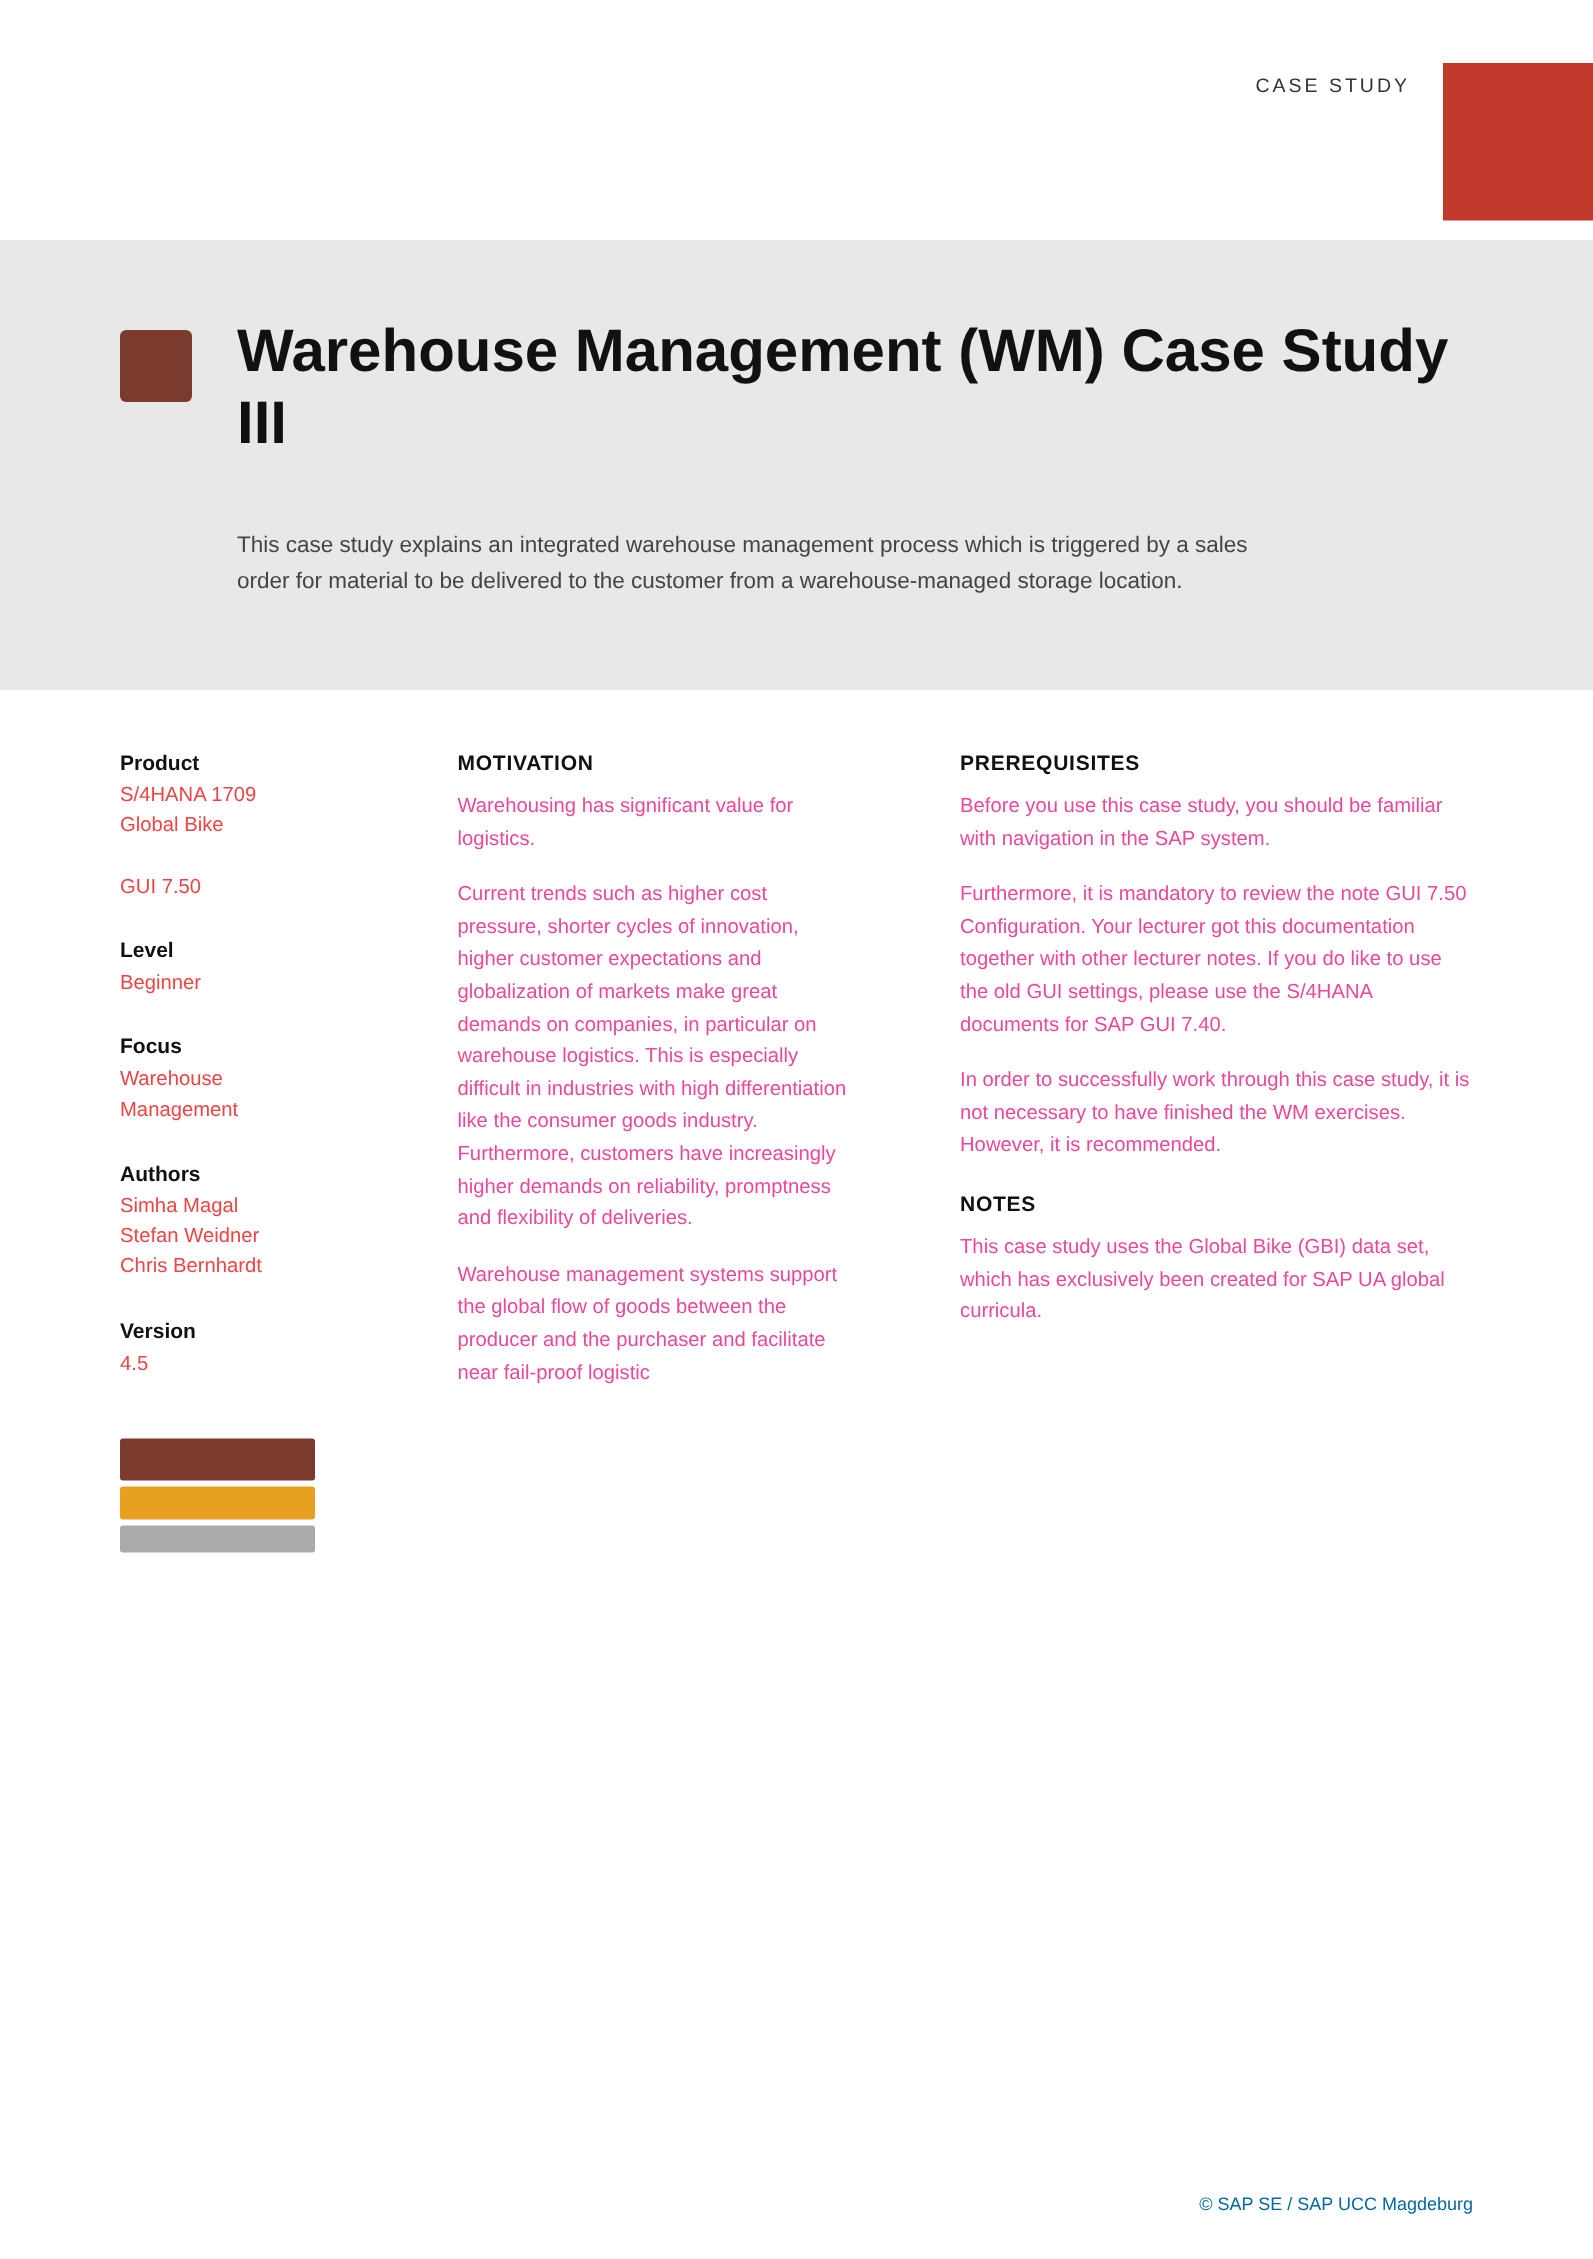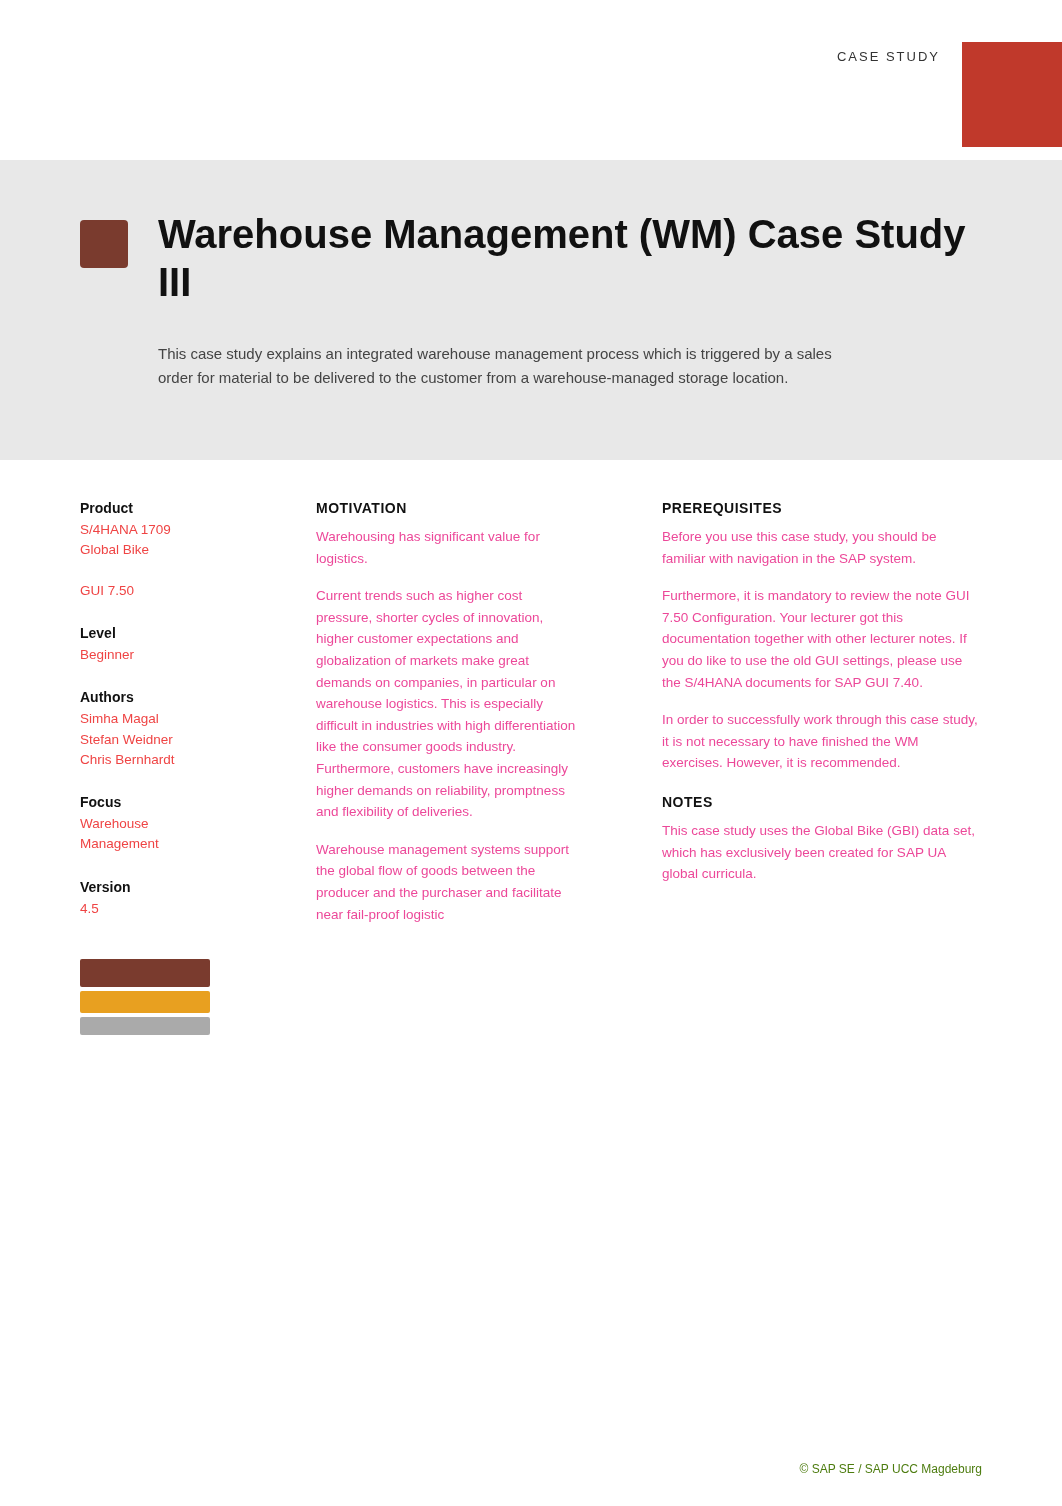--- a/index.html
+++ b/index.html
@@ -45,21 +45,21 @@
       padding: 50px 80px 60px 80px;
       display: flex;
       flex-direction: column;
       min-height: 300px;
     }
 
     .hero-inner {
       display: flex;
       align-items: flex-start;
       gap: 30px;
-      margin-bottom: 36px;
+      margin-bottom: 46px;
     }
 
     .hero-icon {
       width: 48px;
       height: 48px;
       background: #7a3b2e;
       border-radius: 4px;
       flex-shrink: 0;
       margin-top: 10px;
     }
@@ -77,21 +77,21 @@
       line-height: 1.6;
       max-width: 680px;
       margin-left: 78px;
     }
 
     
     .main-content {
       padding: 40px 80px 60px 80px;
       display: grid;
       grid-template-columns: 220px 300px 1fr;
-      gap: 16px;
+      gap: 5px;
     }
 
     
     .left-column {
       padding-right: 20px;
     }
 
     .meta-section {
       margin-bottom: 24px;
     }
@@ -162,21 +162,21 @@
     .right-column {
       padding-left: 30px;
     }
 
     
     .page-footer {
       position: absolute;
       bottom: 30px;
       right: 80px;
       font-size: 12px;
-      color: #4d7c0f;
+      color: #0369a1;
     }
   </style>
 </head>
 <body>
 
 <div class="top-header">
   <span class="case-study-label">CASE STUDY</span>
   <div class="red-block"></div>
 </div>
 
@@ -199,29 +199,29 @@
       <div class="meta-value">&nbsp;</div>
       <div class="meta-value">GUI 7.50</div>
     </div>
 
     <div class="meta-section">
       <div class="meta-label">Level</div>
       <div class="meta-value">Beginner</div>
     </div>
 
     <div class="meta-section">
+      <div class="meta-label">Focus</div>
+      <div class="meta-value">Warehouse<br>Management</div>
+    </div>
+
+    <div class="meta-section">
       <div class="meta-label">Authors</div>
       <div class="meta-value">Simha Magal</div>
       <div class="meta-value">Stefan Weidner</div>
       <div class="meta-value">Chris Bernhardt</div>
-    </div>
-
-    <div class="meta-section">
-      <div class="meta-label">Focus</div>
-      <div class="meta-value">Warehouse<br>Management</div>
     </div>
 
     <div class="meta-section">
       <div class="meta-label">Version</div>
       <div class="meta-value">4.5</div>
     </div>
 
 
     <div class="logo-area">
       <div class="logo-block-top"></div>

